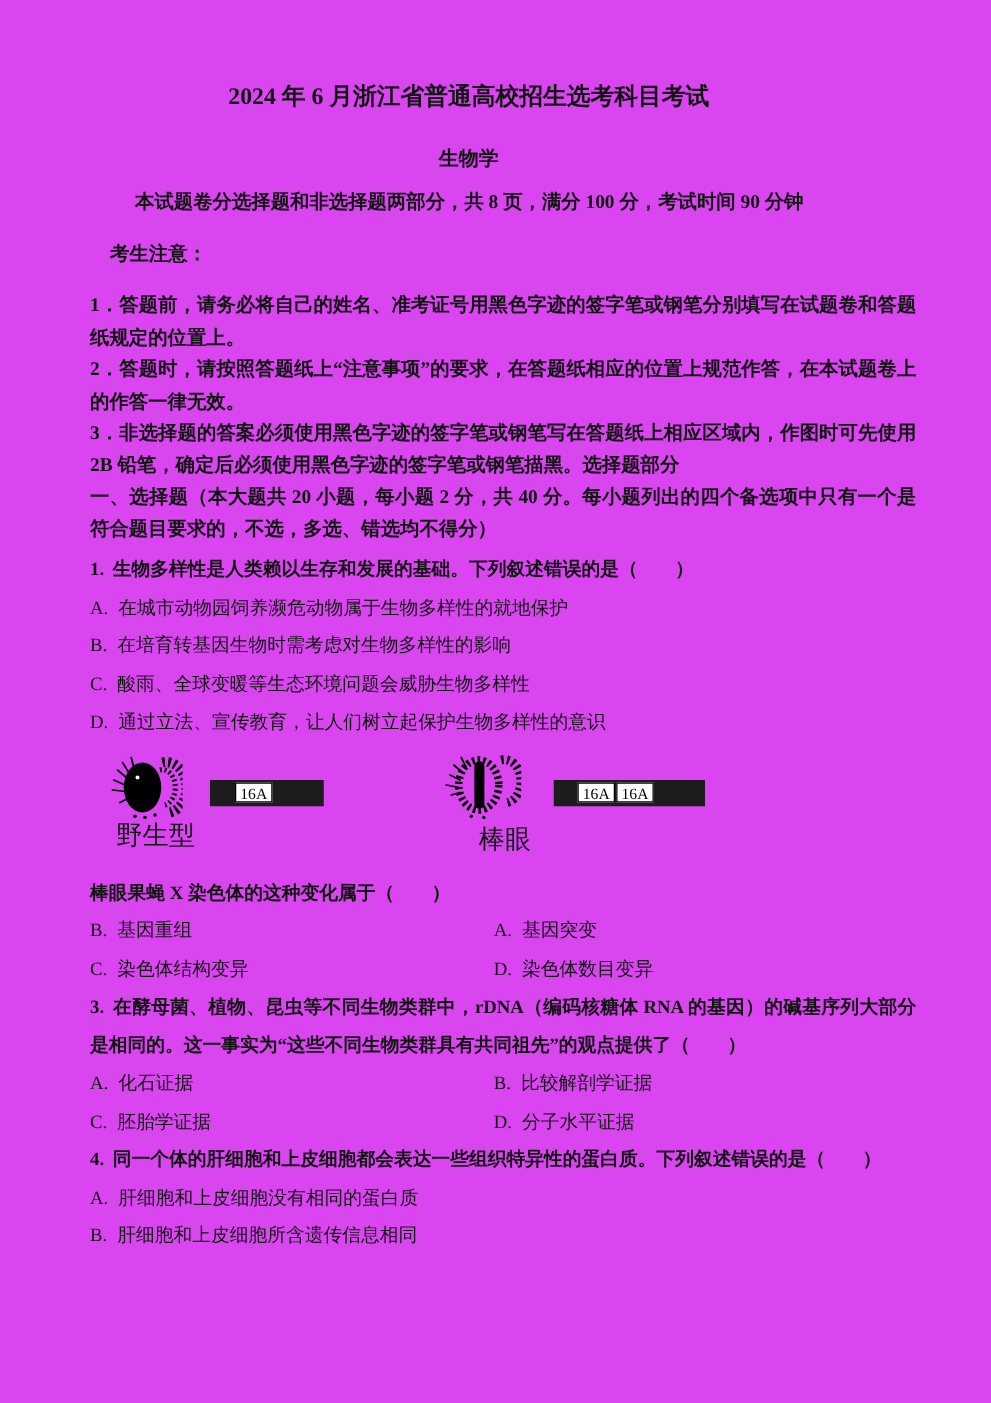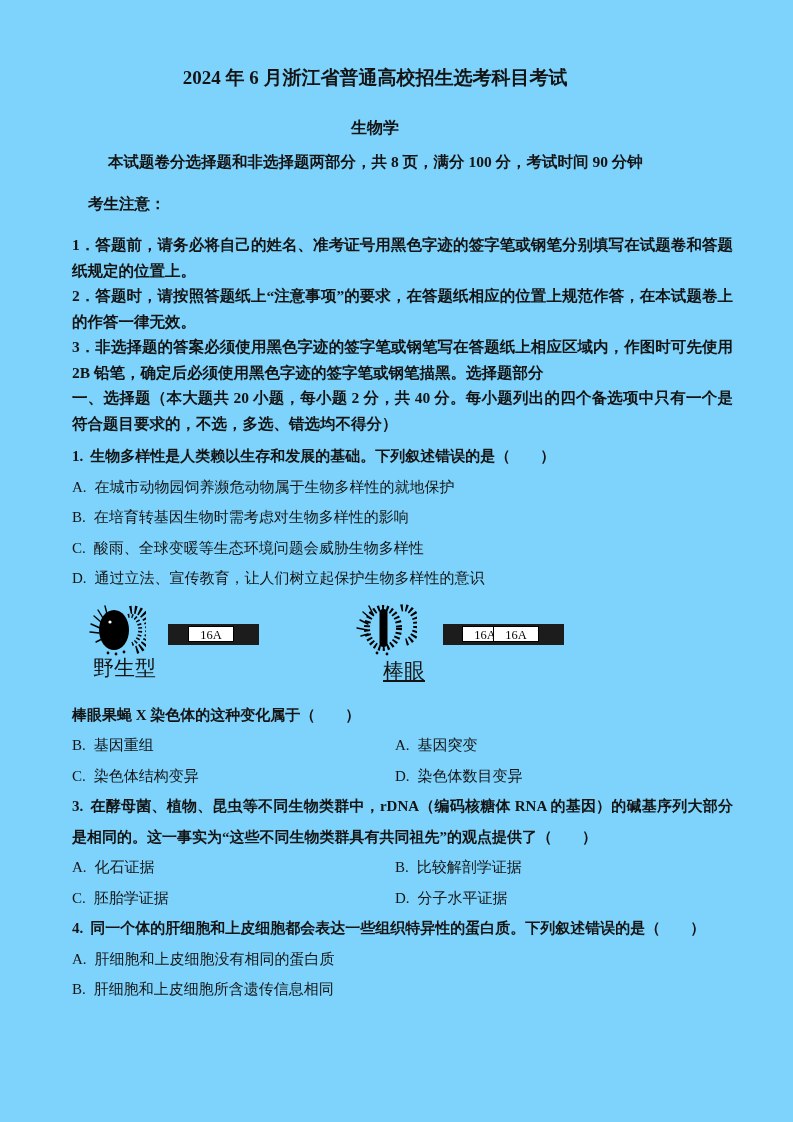--- a/index.html
+++ b/index.html
@@ -1,20 +1,20 @@
 <!DOCTYPE html>
 <html lang="zh"><head>
 <meta charset="utf-8">
 <style>
   html,body { margin:0; padding:0; background:#888; }
   .page {
     position:relative;
     width:793px; height:1122px;
     margin:0 auto;
-    background:#7dd3fc;
+    background:#d946ef;
     color:#141414;
     font-family:"Liberation Serif","DejaVu Serif",serif;
     box-sizing:border-box;
     padding:66px 60px 40px 72px;
     overflow:hidden;
   }
   .header { text-align:center; padding-right:55px; }
   .title {
     font-size:19px; font-weight:bold; line-height:24px;
     margin:0 0 26px 0;
@@ -37,33 +37,33 @@
   .opts-2col { display:grid; grid-template-columns:323px 1fr; }
 
   
   .fly-figure { position:relative; height:100px; margin:4px 0 2px 0; }
   .fly-img { position:absolute; }
   .fly-label { position:absolute; font-size:21px; line-height:18px; }
   .chrom-bar { position:absolute; background:#1c1c1c; }
   .bar-single { left:96px; top:26px; width:91px; height:21px; }
   .bar-dup    { left:371px; top:26px; width:121px; height:21px; }
   .seg-box {
-    position:absolute; top:2px; height:16px; width:46px;
+    position:absolute; top:2px; height:16px; width:30px;
     background:#ffffff; border:1px solid #000;
     font-size:12.5px; line-height:16px; text-align:center;
     font-family:"Liberation Serif","DejaVu Serif",serif;
     color:#000; box-sizing:border-box;
   }
   .seg-1 { left:20px; }
   .seg-d1 { left:19px; }
   .seg-d2 { left:50px; }
   .wild-fly { left:16px; top:4px; }
   .wild-label { left:21px; top:61px; }
   .bar-fly { left:283px; top:2px; }
-  .bar-label { left:311px; top:64px;text-decoration:underline; }
+  .bar-label { left:311px; top:64px; }
 </style>
 </head>
 <body>
 
 <div class="page">
 
   <div class="header">
     <div class="title">2024 年 6 月浙江省普通高校招生选考科目考试</div>
     <div class="subject">生物学</div>
   </div>

